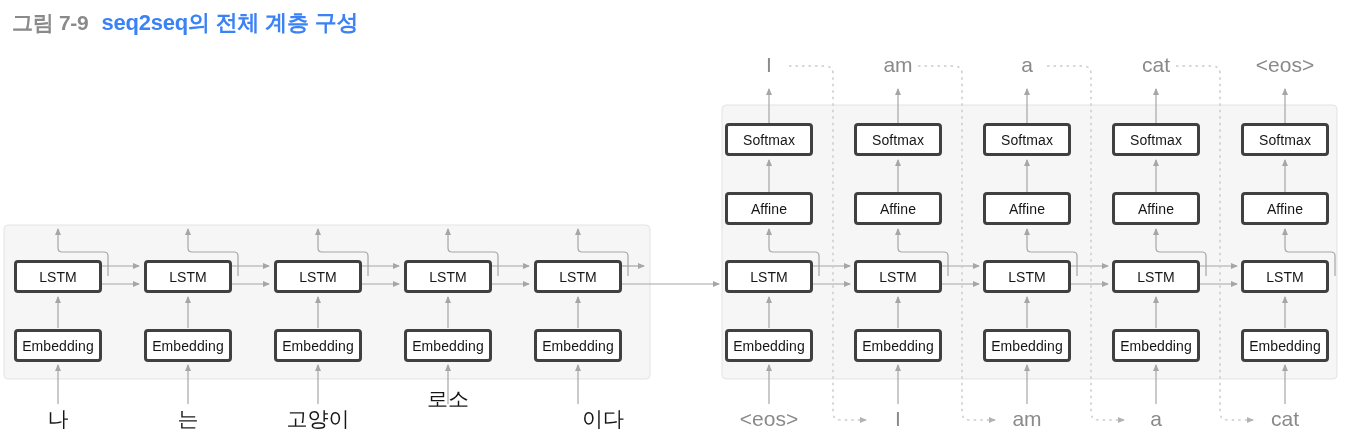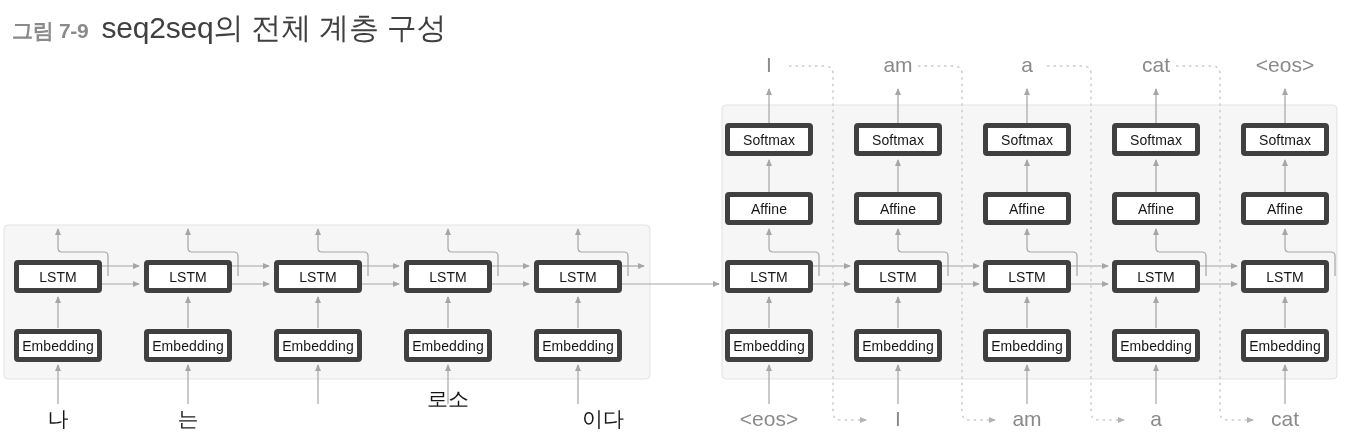--- a/index.html
+++ b/index.html
@@ -2,25 +2,25 @@
 <html><head>
 <meta charset="utf-8">
 <style>
   html,body{margin:0;padding:0;background:#ffffff;}
   .stage{
     position:relative;width:1350px;height:444px;background:#ffffff;overflow:hidden;
     font-family:"Liberation Sans","DejaVu Sans",sans-serif;
   }
   .fig-title{position:absolute;left:12px;top:8px;display:flex;align-items:baseline;gap:13px;white-space:nowrap;}
   .fig-label{font-size:21px;font-weight:700;color:#8a8a8a;letter-spacing:-0.3px;}
-  .fig-caption{font-size:30px;font-weight:400;color:#404040;letter-spacing:-0.2px;}
+  .fig-caption{font-size:22px;font-weight:700;color:#3b82f6;letter-spacing:-0.2px;}
   svg.lines{position:absolute;left:0;top:0;}
   .box{
     position:absolute;width:88px;height:33px;box-sizing:border-box;
-    background:#ffffff;border:5px solid #404040;border-radius:4px;
+    background:#ffffff;border:3px solid #404040;border-radius:4px;
     display:flex;align-items:center;justify-content:center;
     font-size:14px;color:#151515;letter-spacing:0.1px;
   }
   .word{position:absolute;width:130px;text-align:center;font-size:21px;line-height:26px;}
   .word.src{color:#161616;font-weight:500;}
   .word.tgt{color:#8a8a8a;font-weight:400;}
 </style>
 </head>
 <body>
 
@@ -158,20 +158,21 @@
   <div class="box" style="left:1241px;top:192px">Affine</div>
 
   <div class="box" style="left:725px;top:123px">Softmax</div>
   <div class="box" style="left:854px;top:123px">Softmax</div>
   <div class="box" style="left:983px;top:123px">Softmax</div>
   <div class="box" style="left:1112px;top:123px">Softmax</div>
   <div class="box" style="left:1241px;top:123px">Softmax</div>
 
   <div class="word src" style="left:-7px;top:406px">나</div>
   <div class="word src" style="left:123px;top:406px">는</div>
+  <div class="word src" style="left:253px;top:406px">고양이</div>
   <div class="word src" style="left:383px;top:386px">로소</div>
   <div class="word src" style="left:538px;top:406px">이다</div>
 
   <div class="word tgt" style="left:704px;top:406px">&lt;eos&gt;</div>
   <div class="word tgt" style="left:833px;top:406px">I</div>
   <div class="word tgt" style="left:962px;top:406px">am</div>
   <div class="word tgt" style="left:1091px;top:406px">a</div>
   <div class="word tgt" style="left:1220px;top:406px">cat</div>
 
   <div class="word tgt" style="left:704px;top:52px">I</div>

